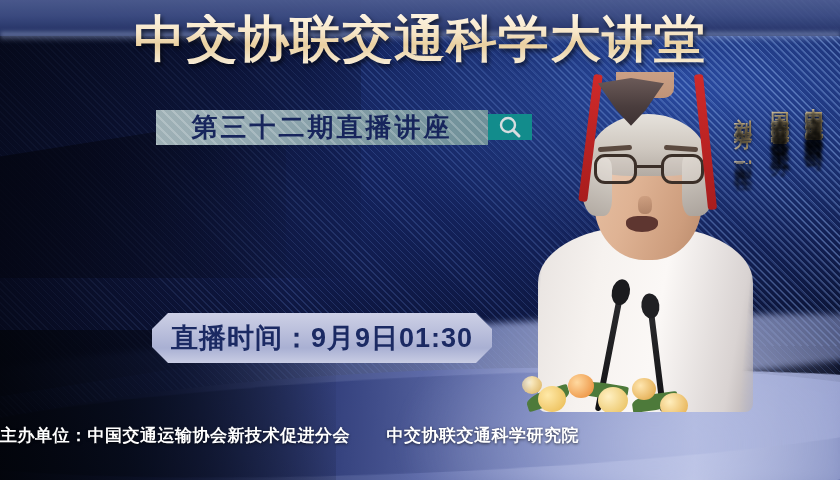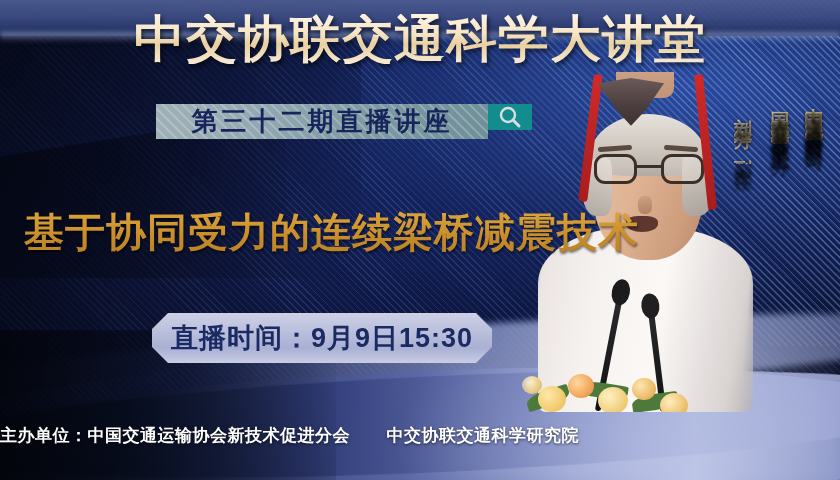--- a/index.html
+++ b/index.html
@@ -70,21 +70,21 @@
     font-size:50px;line-height:1;font-weight:700;letter-spacing:1px;
     font-family:"DejaVu Sans","Liberation Sans",sans-serif;
     background:linear-gradient(180deg,#fdf4e3 0%,#f6e5c6 38%,#e9cf9f 62%,#f7ecd6 100%);
     -webkit-background-clip:text;background-clip:text;color:transparent;
     -webkit-text-stroke:0px;
     filter:drop-shadow(2px 3px 2px rgba(0,0,0,.55));
     transform:scaleX(1.02);
   }
 
   
-  .subbar{position:absolute;left:156px;top:104px;height:46px;display:flex;align-items:flex-start;font-family:Liberation Mono, monospace;}
+  .subbar{position:absolute;left:156px;top:104px;height:46px;display:flex;align-items:center;font-family:Liberation Mono, monospace;}
   .subbar-text{
     width:332px;display:flex;align-items:center;justify-content:center;
     background:linear-gradient(100deg,#9fb1b6 0%,#93a9b1 30%,#7f9aa3 62%,#6f9099 100%);
     color:#17255c;font-size:26px;font-weight:700;letter-spacing:3px;
     position:relative;overflow:hidden;
   }
   .subbar-text:before{content:"";position:absolute;inset:0;
     background-image:repeating-linear-gradient(45deg,
       rgba(255,255,255,0.20) 0px, rgba(255,255,255,0.20) 2px,
       rgba(0,0,0,0) 2px, rgba(0,0,0,0) 7px);}
@@ -245,24 +245,23 @@
       <span>第三十二期直播讲座</span>
     </div>
     <div class="subbar-icon">
       <svg width="26" height="26" viewBox="0 0 26 26" aria-hidden="true">
         <circle cx="11" cy="11" r="7" fill="none" stroke="#d7dde0" stroke-width="2.4"></circle>
         <line x1="16" y1="16" x2="22" y2="22" stroke="#d7dde0" stroke-width="3" stroke-linecap="round"></line>
       </svg>
     </div>
   </div>
 
-  <div class="topic">基于协同受力的连续梁桥减震技术</div>
 
   <div class="timepill">
-    <span>直播时间：9月9日15:30</span>
+    <span>直播时间：9月9日01:30</span>
   </div>
 
   <div class="vcol v1">中国交通建设股份有限公司</div>
   <div class="vcol v2">国内直营业务事业部总工办</div>
   <div class="vcol v3">刘延芳　副主任</div>
 
   <div class="footer">
     <span>主办单位：中国交通运输协会新技术促进分会</span>
     <span class="gap"></span>
     <span>中交协联交通科学研究院</span>

